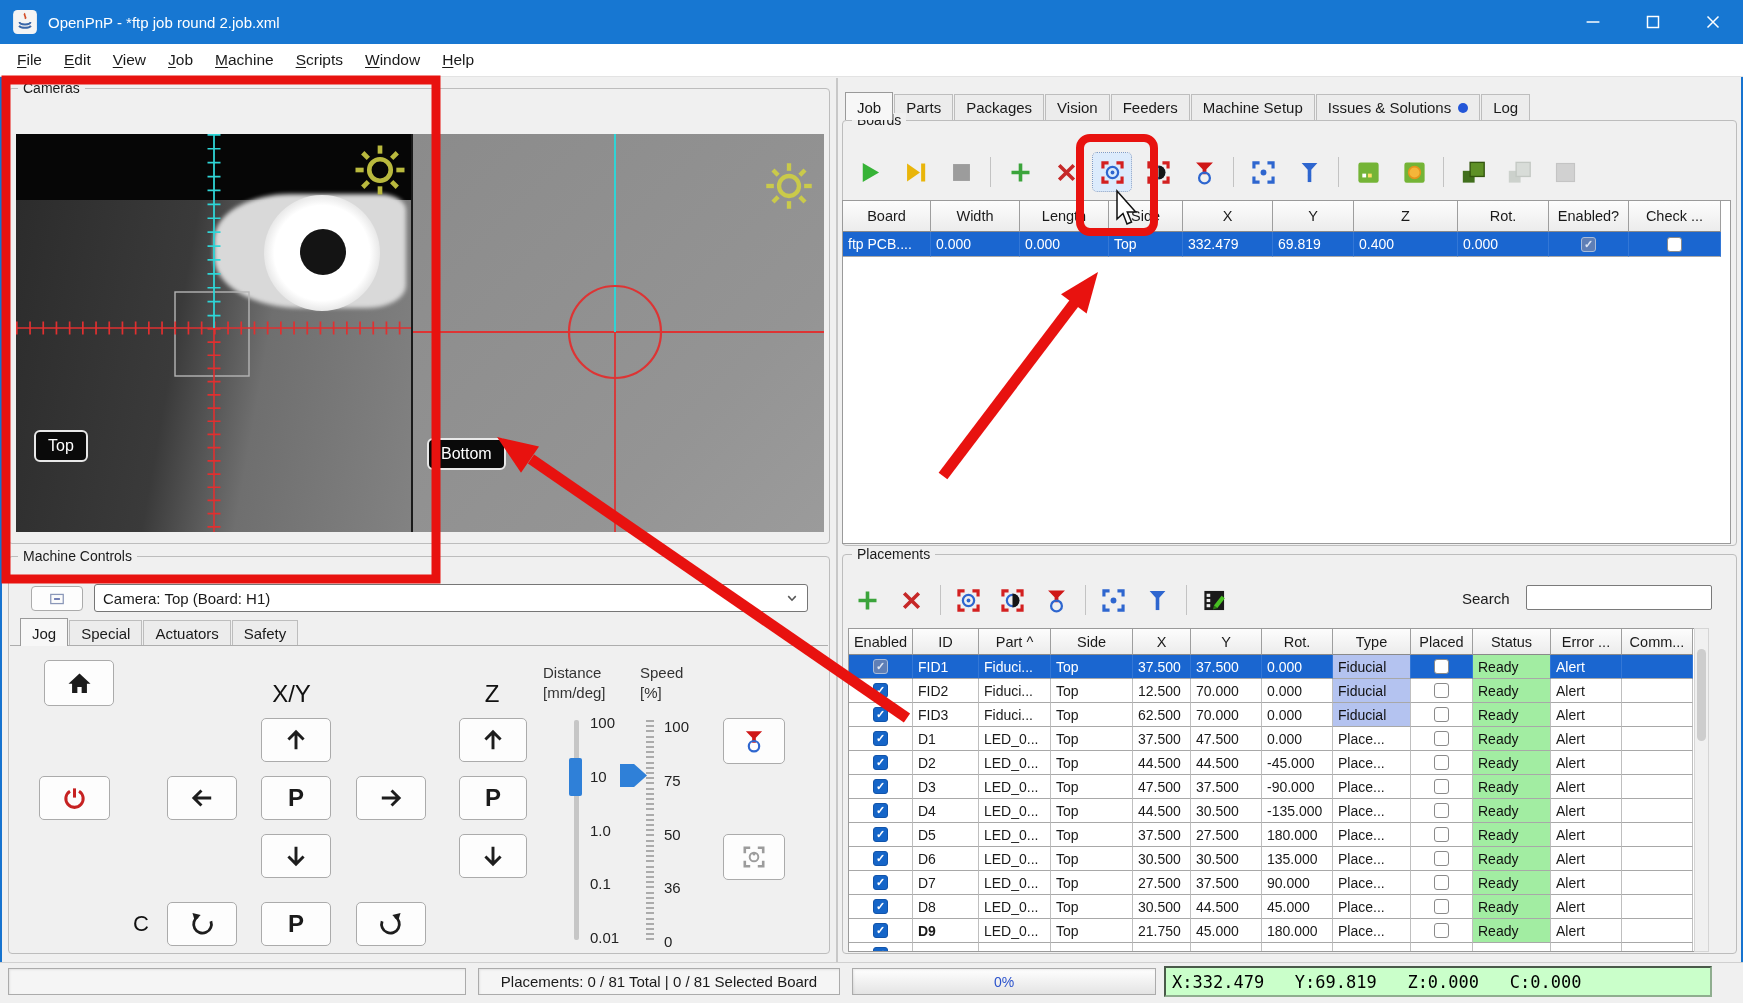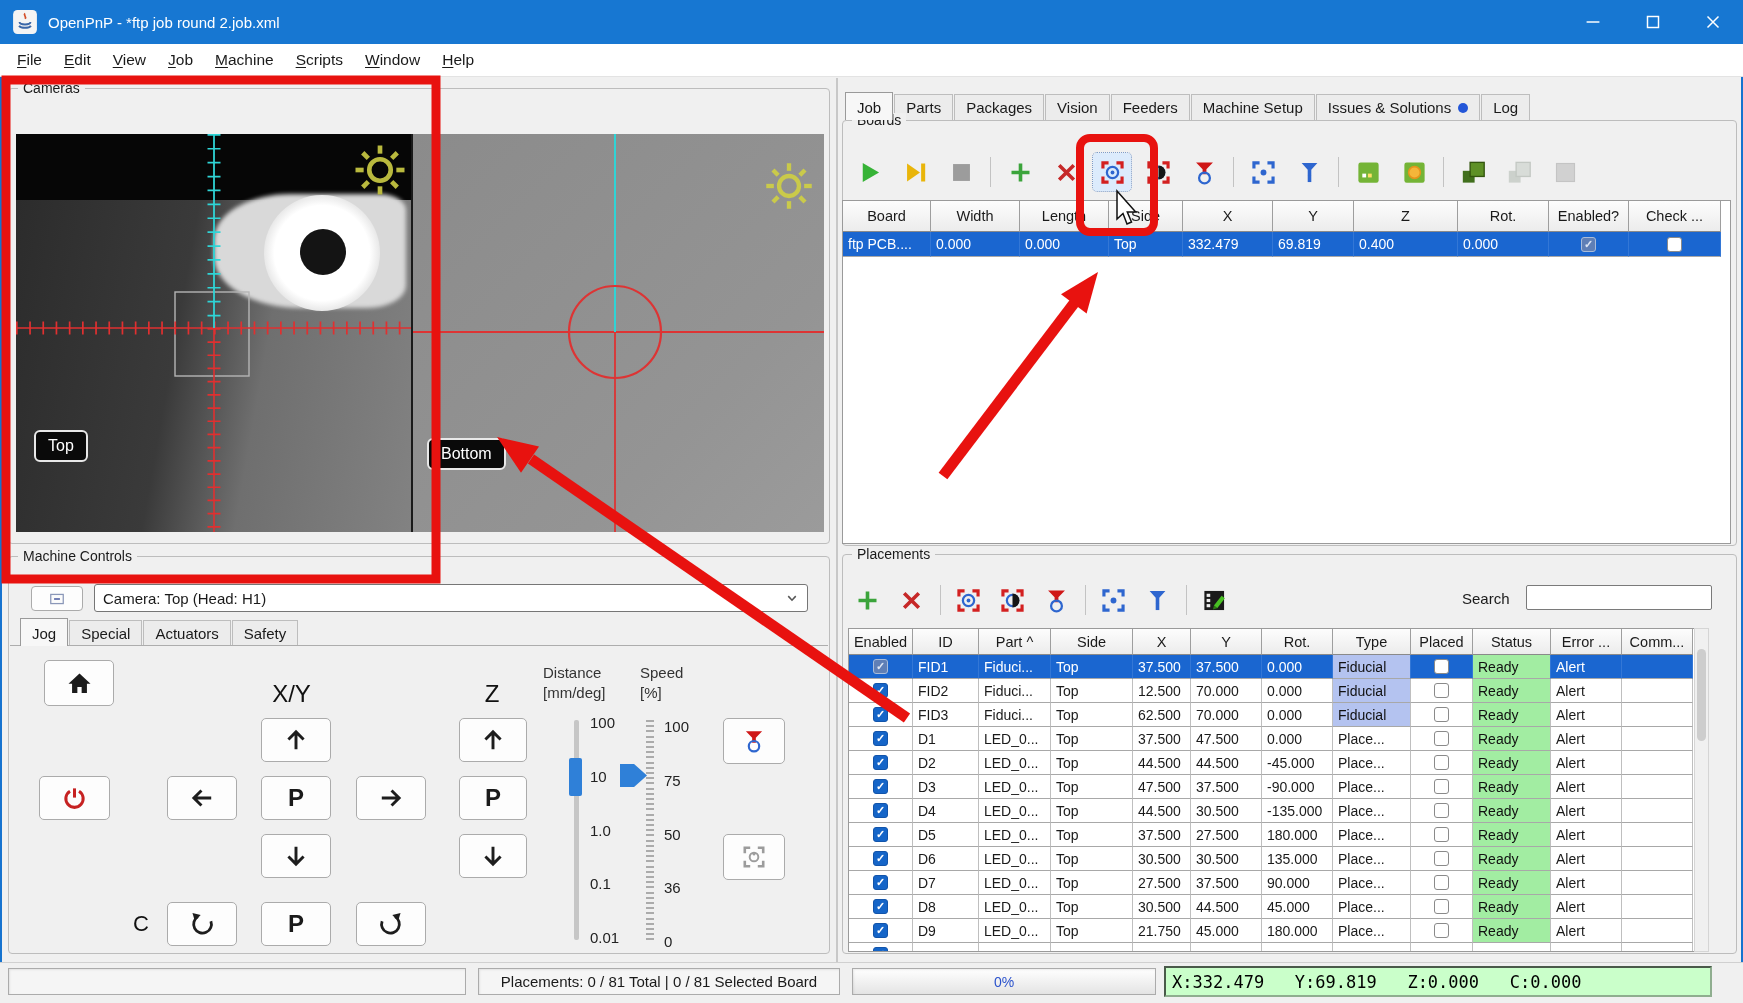--- a/index.html
+++ b/index.html
@@ -172,21 +172,21 @@
 
   <div class="abs jbtn" style="left:31px;top:586px;width:52px;height:25px;border-radius:4px;">
       <span style="width:20px;height:20px;display:flex;">
         <svg viewBox="0 0 24 24" style="width:100%;height:100%;">
           <rect x="4.5" y="6.5" width="15" height="11" fill="#fbfbfb" stroke="#8a97b8" stroke-width="1.5"></rect>
           <path d="M8.5 12H15.5" stroke="#46579e" stroke-width="1.8"></path>
         </svg>
       </span>
     </div>
   <div class="abs combo" style="left:94px;top:584px;width:714px;height:28px;">
-    <span>Camera: Top (Head: H1)</span>
+    <span>Camera: Top (Board: H1)</span>
     <span class="chev"><svg viewBox="0 0 24 24" style="width:100%;height:100%;">
           <path d="M7 9.5 12 15 17 9.5" fill="none" stroke="#555" stroke-width="2"></path>
         </svg></span>
   </div>
 
   <div class="abs tabs" style="left:20px;top:618px;" id="mcTabs">
       <span class="tab active">Jog</span>
       <span class="tab">Special</span>
       <span class="tab">Actuators</span>
       <span class="tab">Safety</span>
@@ -791,21 +791,21 @@
           <span class="cb off">✓</span>
         </div>
         <div class="tc ready" style="width: 78px; height: 24px;">Ready</div>
         <div class="tc" style="width: 71px; height: 24px;">Alert</div>
         <div class="tc" style="width: 71px; height: 24px;"></div>
       </div>
       <div class="trow">
         <div class="tc center" style="width: 64px; height: 24px;">
           <span class="cb on">✓</span>
         </div>
-        <div class="tc" style="width: 66px; height: 24px;">D9</div>
+        <div class="tc" style="width: 66px; height: 24px; font-weight: bold;">D9</div>
         <div class="tc" style="width: 72px; height: 24px;">LED_0...</div>
         <div class="tc" style="width: 82px; height: 24px;">Top</div>
         <div class="tc" style="width: 58px; height: 24px;">21.750</div>
         <div class="tc" style="width: 71px; height: 24px;">45.000</div>
         <div class="tc" style="width: 71px; height: 24px;">180.000</div>
         <div class="tc" style="width: 78px; height: 24px;">Place...</div>
         <div class="tc center" style="width: 62px; height: 24px;">
           <span class="cb off">✓</span>
         </div>
         <div class="tc ready" style="width: 78px; height: 24px;">Ready</div>

